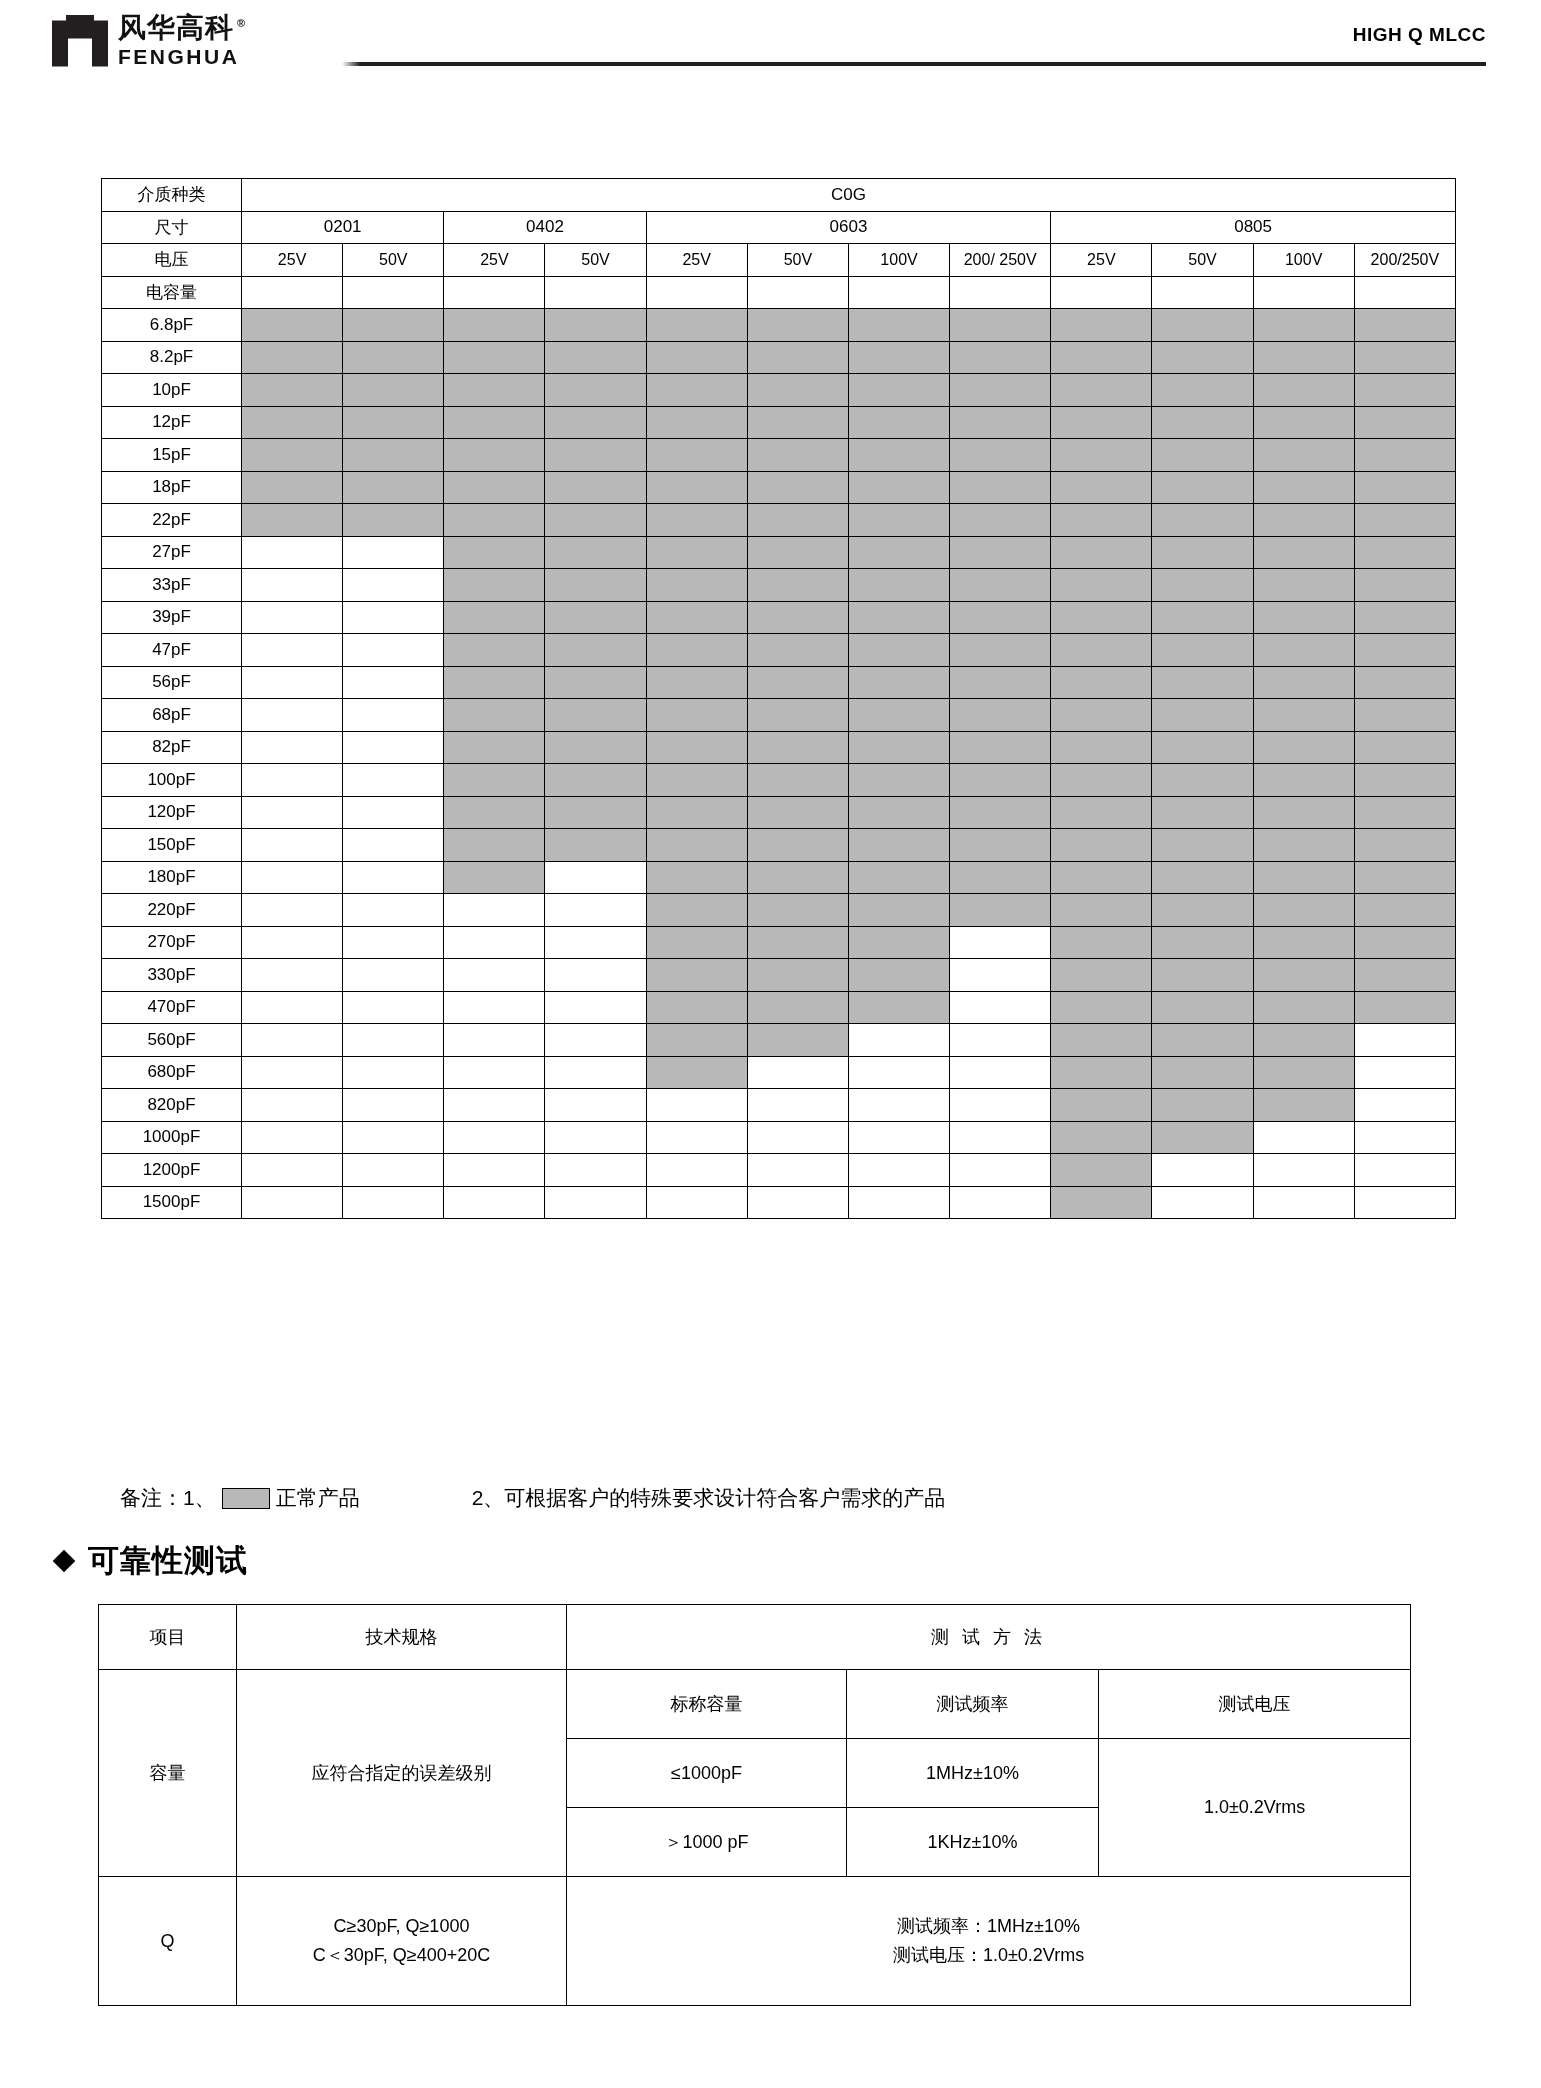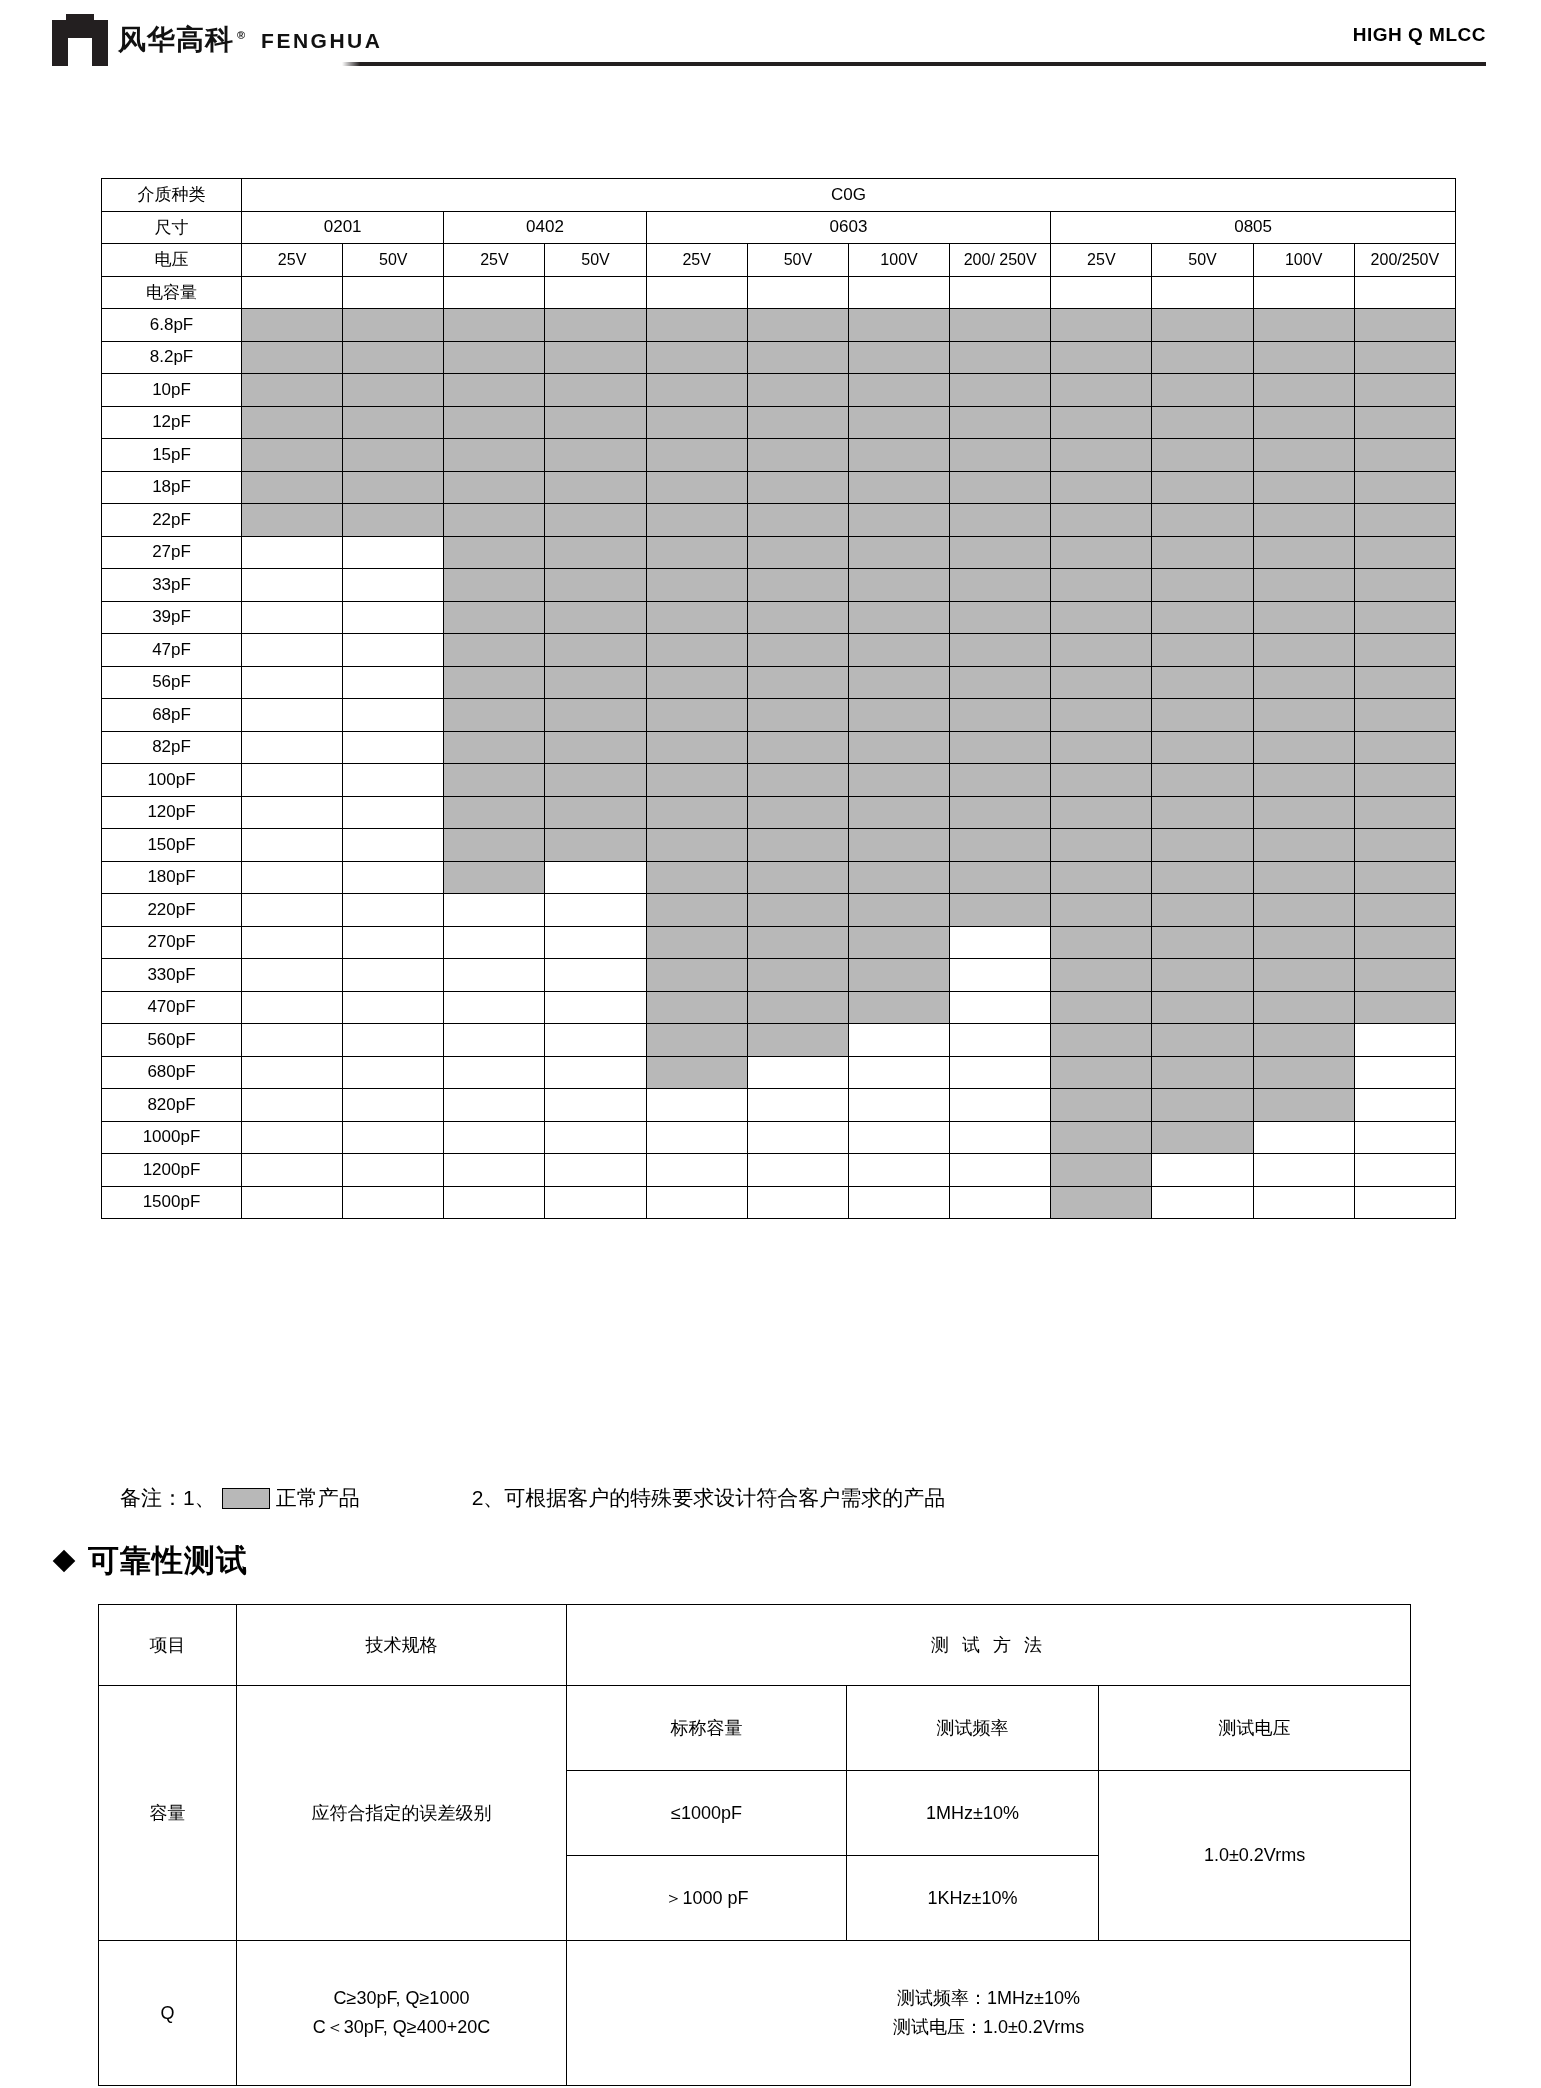--- a/index.html
+++ b/index.html
@@ -31,23 +31,23 @@
   .logo-mark {
     width: 56px;
     height: 52px;
     background: #231f20;
     position: relative;
     margin-right: 10px;
     clip-path: polygon(0 6px, 14px 6px, 14px 0, 42px 0, 42px 6px, 56px 6px, 56px 52px, 40px 52px, 40px 24px, 16px 24px, 16px 52px, 0 52px);
   }
   .logo-text {
     display: flex;
+    flex-direction: column;
     justify-content: center;
     line-height: 1;
-    gap: 15px;
   }
   .logo-cn {
     font-size: 28px;
     font-weight: bold;
     letter-spacing: 1px;
     color: #111;
   }
   .logo-en {
     font-size: 21px;
     font-weight: bold;
@@ -172,21 +172,21 @@
   table.rel-table {
     border-collapse: collapse;
     width: 100%;
     table-layout: fixed;
   }
   table.rel-table td {
     border: 1px solid #000;
     font-size: 18px;
     text-align: center;
     vertical-align: middle;
-    padding: 14px 8px;
+    padding: 6px 8px;
   }
   td.left {
     text-align: left;
     padding-left: 24px;
   }
   .h-row td { height: 52px; font-size: 19px; }
   .cap-row td { height: 56px; }
   .q-row td { height: 116px; vertical-align: middle; }
   .spaced { letter-spacing: 4px; }
   .multiline { line-height: 1.6; }

